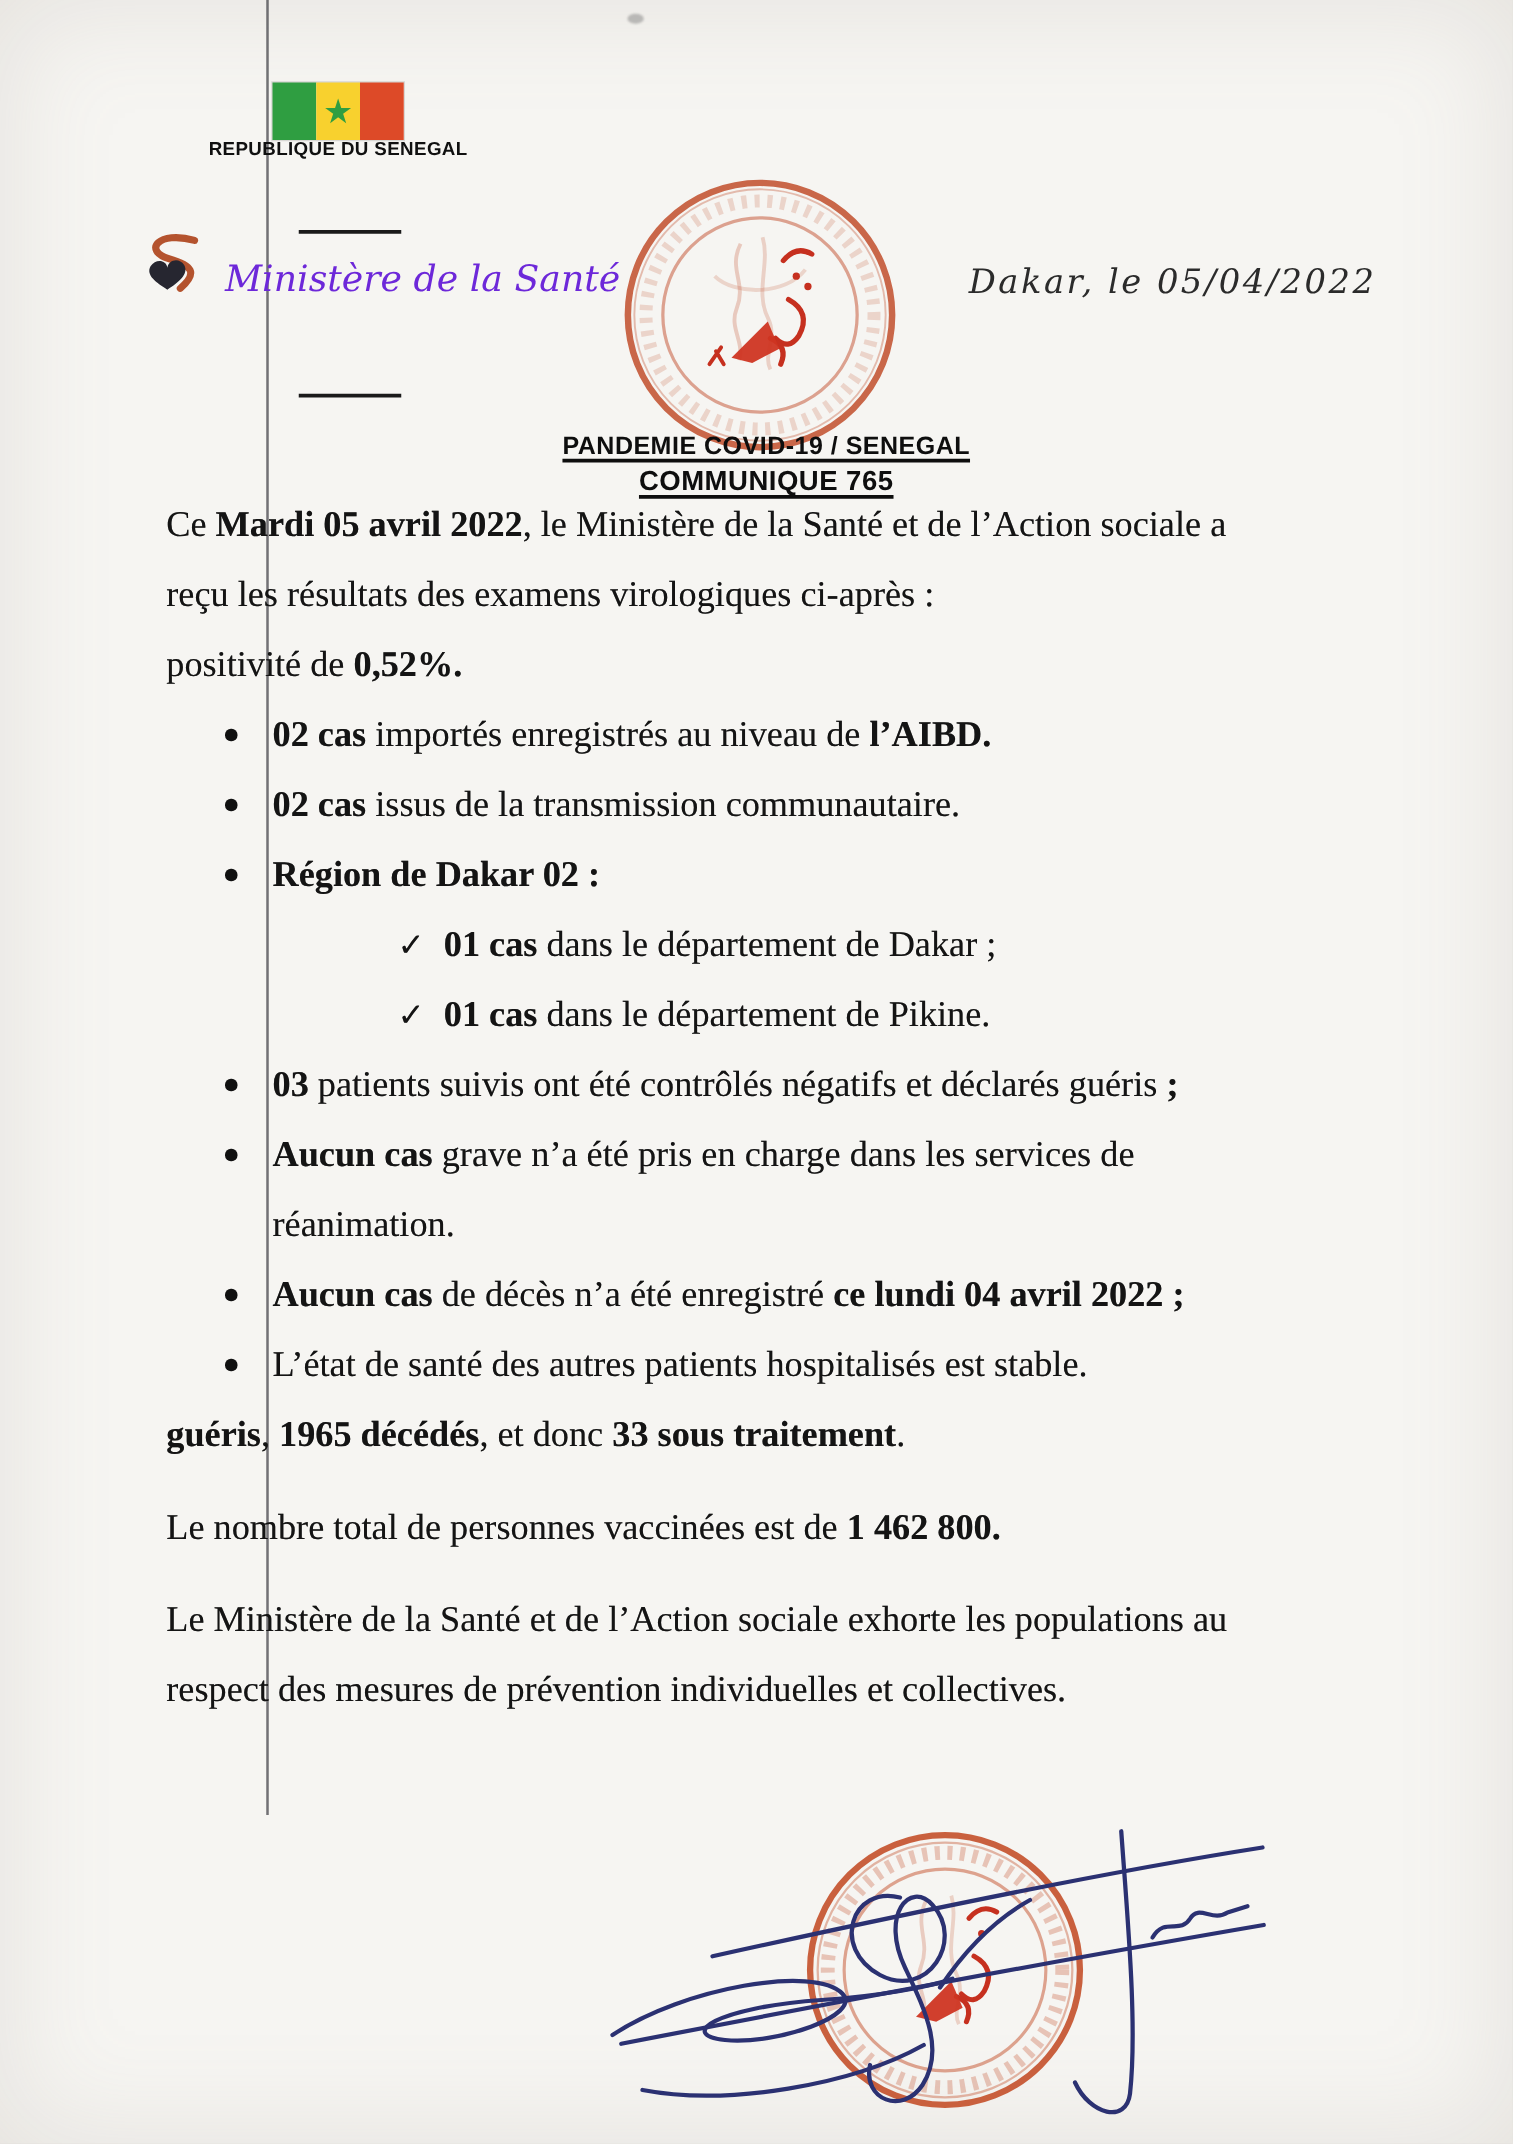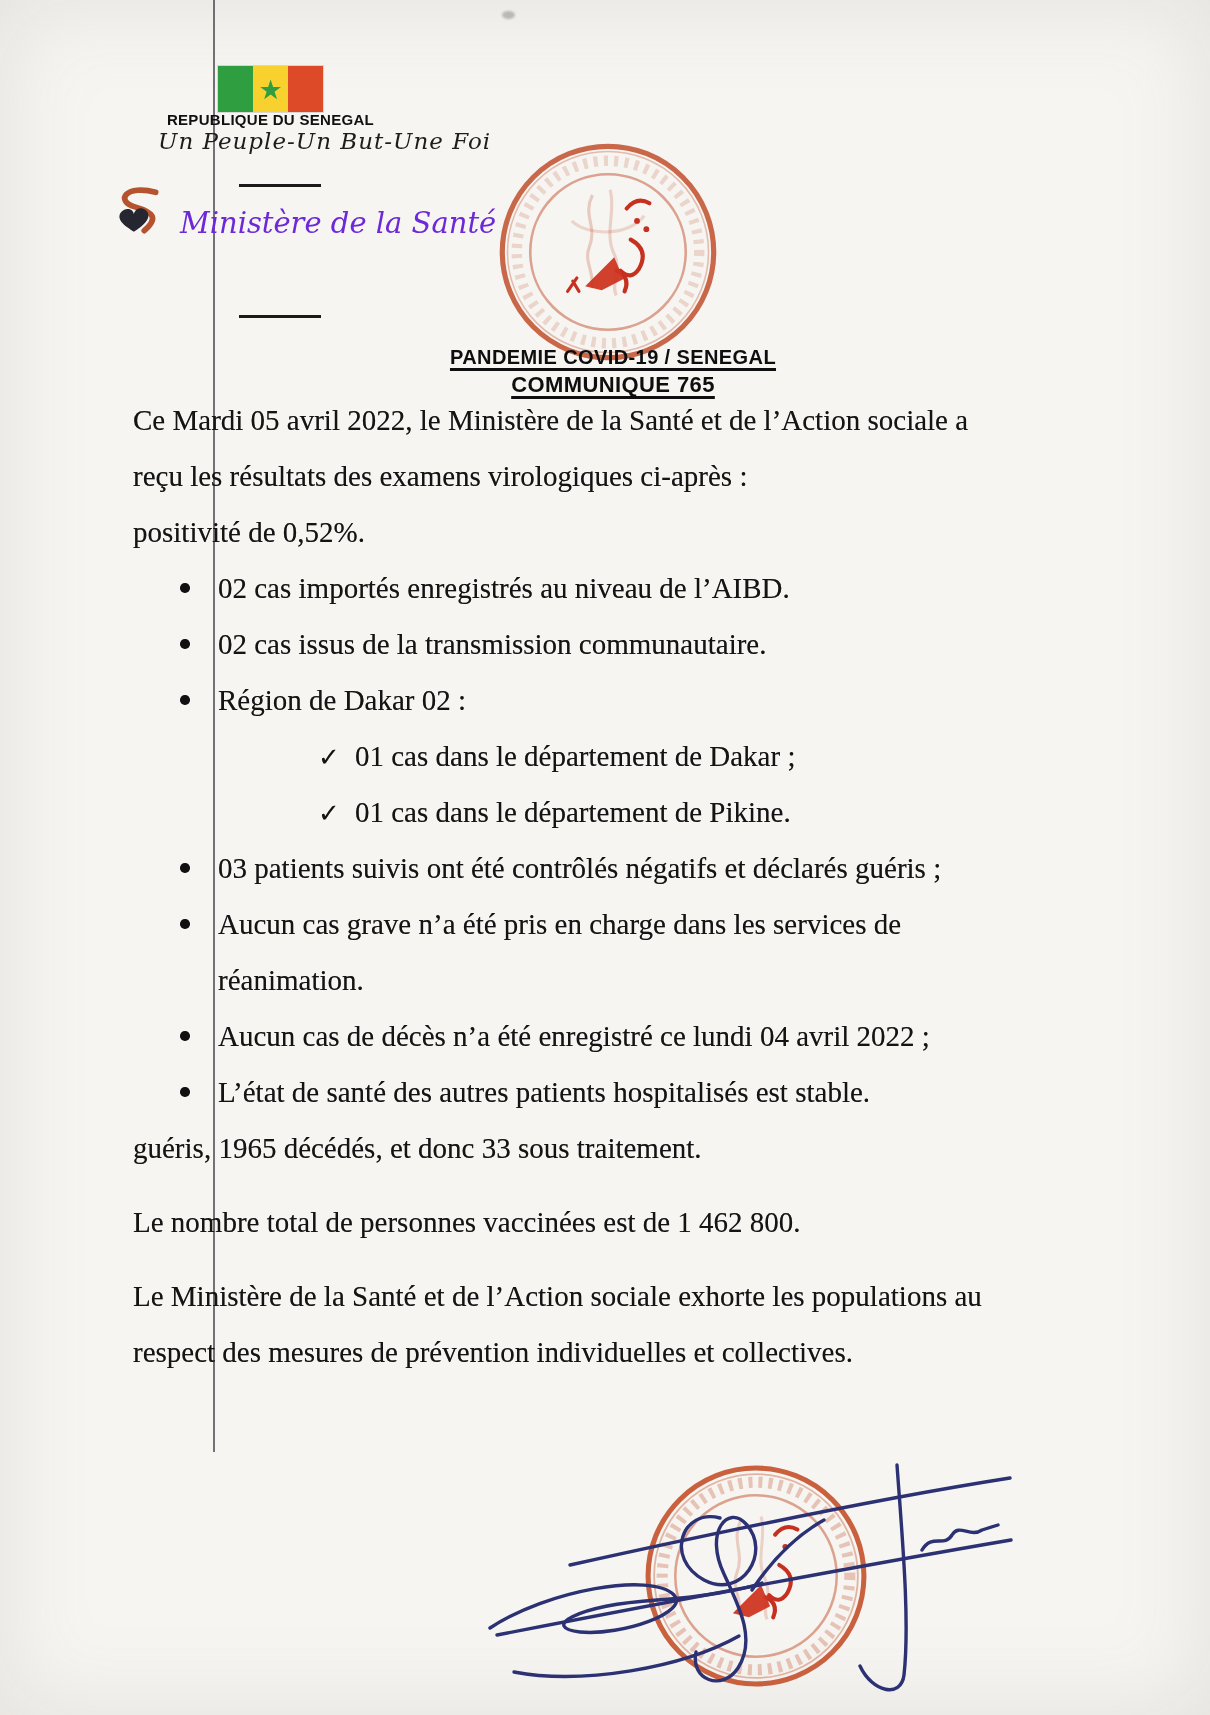--- a/index.html
+++ b/index.html
@@ -47,41 +47,40 @@
     text-decoration-thickness:2.5px;text-underline-offset:4px;letter-spacing:.4px;}
 
   
   .body{position:absolute;left:133px;top:392px;width:1030px;font-size:29px;line-height:56px;
     white-space:nowrap;color:#141414;text-shadow:0 0 .5px rgba(20,20,20,.5);}
   .line{position:relative;}
   .line.bullet{padding-left:85px;}
   .line.cont{padding-left:85px;}
   .line.check{padding-left:222px;}
   .line.gap{margin-top:18px;}
-  .line b{font-weight:400;}
+  .line b{font-weight:700;}
   .bullet-dot{position:absolute;left:47px;top:23px;width:9.5px;height:9.5px;border-radius:50%;background:#101010;}
   .check-mark{position:absolute;left:185px;top:1px;font-family:"DejaVu Sans",sans-serif;font-size:26px;}
 </style>
 </head>
 <body>
 
 <div class="page">
 
   <div class="fold-line"></div>
   <div class="speck"></div>
 
   <div class="flag">
     <div class="band band-green"></div>
     <div class="band band-yellow">
       <span class="flag-star">★</span>
     </div>
     <div class="band band-red"></div>
   </div>
   <div class="republic">REPUBLIQUE DU SENEGAL</div>
-  <div class="motto">Un Peuple-Un But-Une Foi</div>
   <div class="rule rule1"></div>
 
   <svg class="ministry-logo" viewBox="0 0 56 52">
     <path d="M46 8 C18 0, 6 16, 26 22 C44 27, 49 33, 35 45" stroke="#b4532e" stroke-width="5.5" fill="none" stroke-linecap="round"></path>
     <path d="M12 28 c4 -6 12 -5 13 1 c1 -6 9 -8 13 -2 c4 7 -5 14 -13 19 c-8 -5 -17 -11 -13 -18 z" fill="#262630"></path>
   </svg>
   <div class="ministry1">Ministère de la Santé</div>
   <div class="rule rule2"></div>
 
   <svg class="stamp stamp-top" viewBox="0 0 220 220">
@@ -98,20 +97,21 @@
       <path d="M128 68 q 10 -12 22 -5"></path>
       <path d="M132 98 q 18 10 8 28 q -8 12 -18 2"></path>
       <path d="M118 128 q 14 6 8 20"></path>
       <path d="M76 138 l 6 10 m -2 -13 l -9 13" stroke-width="3"></path>
     </g>
     <circle cx="138" cy="80" r="2.8" fill="#c6301f"></circle>
     <circle cx="147" cy="88" r="2.8" fill="#c6301f"></circle>
     <path d="M88 143 L116 115 L125 136 L104 147 Z" fill="#cf3522" opacity=".95"></path>
   </svg>
 
+  <div class="dateline">Dakar, le 05/04/2022</div>
 
   <div class="title">
     <span class="t1">PANDEMIE COVID-19 / SENEGAL</span>
     <div class="t2-row"><span class="t2">COMMUNIQUE 765</span></div>
   </div>
 
   <main class="body">
       <div class="line para"><span>Ce </span><b>Mardi 05 avril 2022</b><span>, le Ministère de la Santé et de l’Action sociale a</span></div>
       <div class="line para"><span>reçu les résultats des examens virologiques ci-après :</span></div>
       <div class="line para"><span>positivité de </span><b>0,52%.</b></div>

